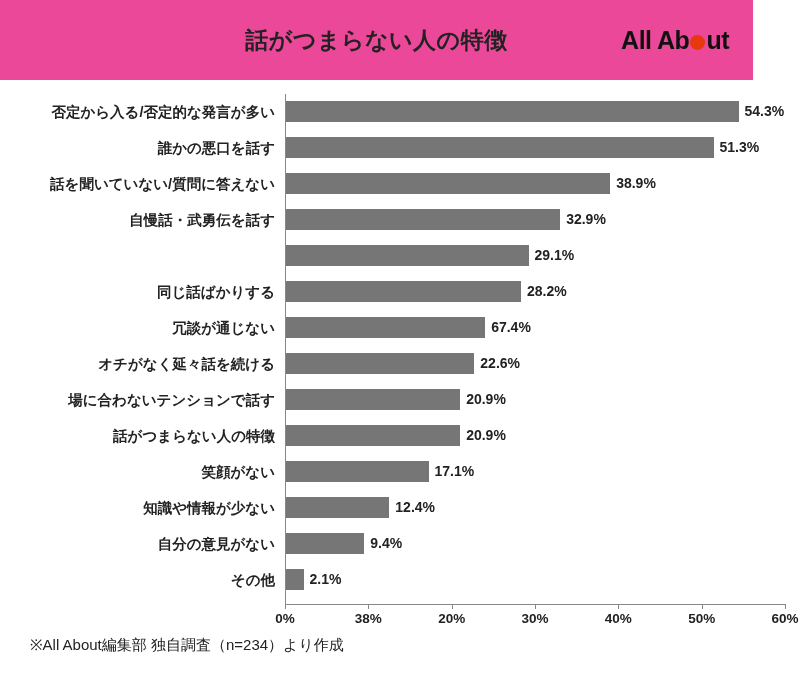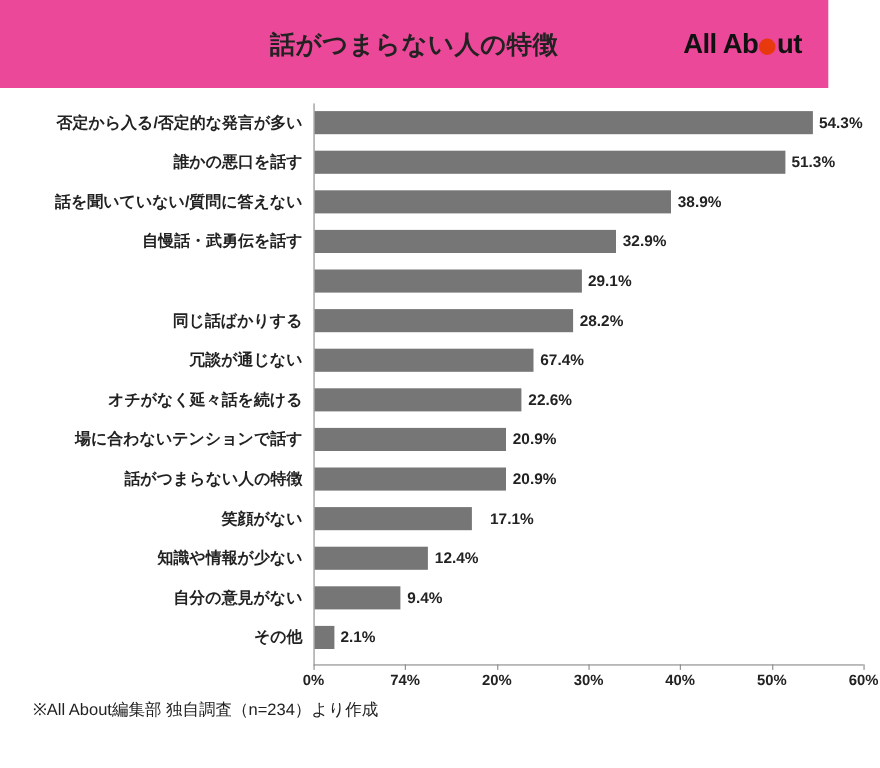--- a/index.html
+++ b/index.html
@@ -207,21 +207,21 @@
           <div class="bar-value" style="left: 466.167px;">20.9%</div>
         </div>
         <div class="row" style="top: 338px;">
           <div class="row-label">話がつまらない人の特徴</div>
           <div class="bar" style="width: 174.167px; background: rgb(118, 118, 118);"></div>
           <div class="bar-value" style="left: 466.167px;">20.9%</div>
         </div>
         <div class="row" style="top: 374px;">
           <div class="row-label">笑顔がない</div>
           <div class="bar" style="width: 142.5px; background: rgb(118, 118, 118);"></div>
-          <div class="bar-value" style="left: 434.5px; margin-left: 11px;">17.1%</div>
+          <div class="bar-value" style="left: 434.5px;">17.1%</div>
         </div>
         <div class="row" style="top: 410px;">
           <div class="row-label">知識や情報が少ない</div>
           <div class="bar" style="width: 103.333px; background: rgb(118, 118, 118);"></div>
           <div class="bar-value" style="left: 395.333px;">12.4%</div>
         </div>
         <div class="row" style="top: 446px;">
           <div class="row-label">自分の意見がない</div>
           <div class="bar" style="width: 78.3333px; background: rgb(118, 118, 118);"></div>
           <div class="bar-value" style="left: 370.333px;">9.4%</div>
@@ -230,21 +230,21 @@
           <div class="row-label">その他</div>
           <div class="bar" style="width: 17.5px; background: rgb(118, 118, 118);"></div>
           <div class="bar-value" style="left: 309.5px;">2.1%</div>
         </div>
       </div>
     <div class="xaxis"></div>
     <div id="xticks">
         <div class="xtick" style="left: 285px;"></div>
         <div class="xlabel" style="left: 285px;">0%</div>
         <div class="xtick" style="left: 368.333px;"></div>
-        <div class="xlabel" style="left: 368.333px;">74%</div>
+        <div class="xlabel" style="left: 368.333px;">38%</div>
         <div class="xtick" style="left: 451.667px;"></div>
         <div class="xlabel" style="left: 451.667px;">20%</div>
         <div class="xtick" style="left: 535px;"></div>
         <div class="xlabel" style="left: 535px;">30%</div>
         <div class="xtick" style="left: 618.333px;"></div>
         <div class="xlabel" style="left: 618.333px;">40%</div>
         <div class="xtick" style="left: 701.667px;"></div>
         <div class="xlabel" style="left: 701.667px;">50%</div>
         <div class="xtick" style="left: 785px;"></div>
         <div class="xlabel" style="left: 785px;">60%</div>

